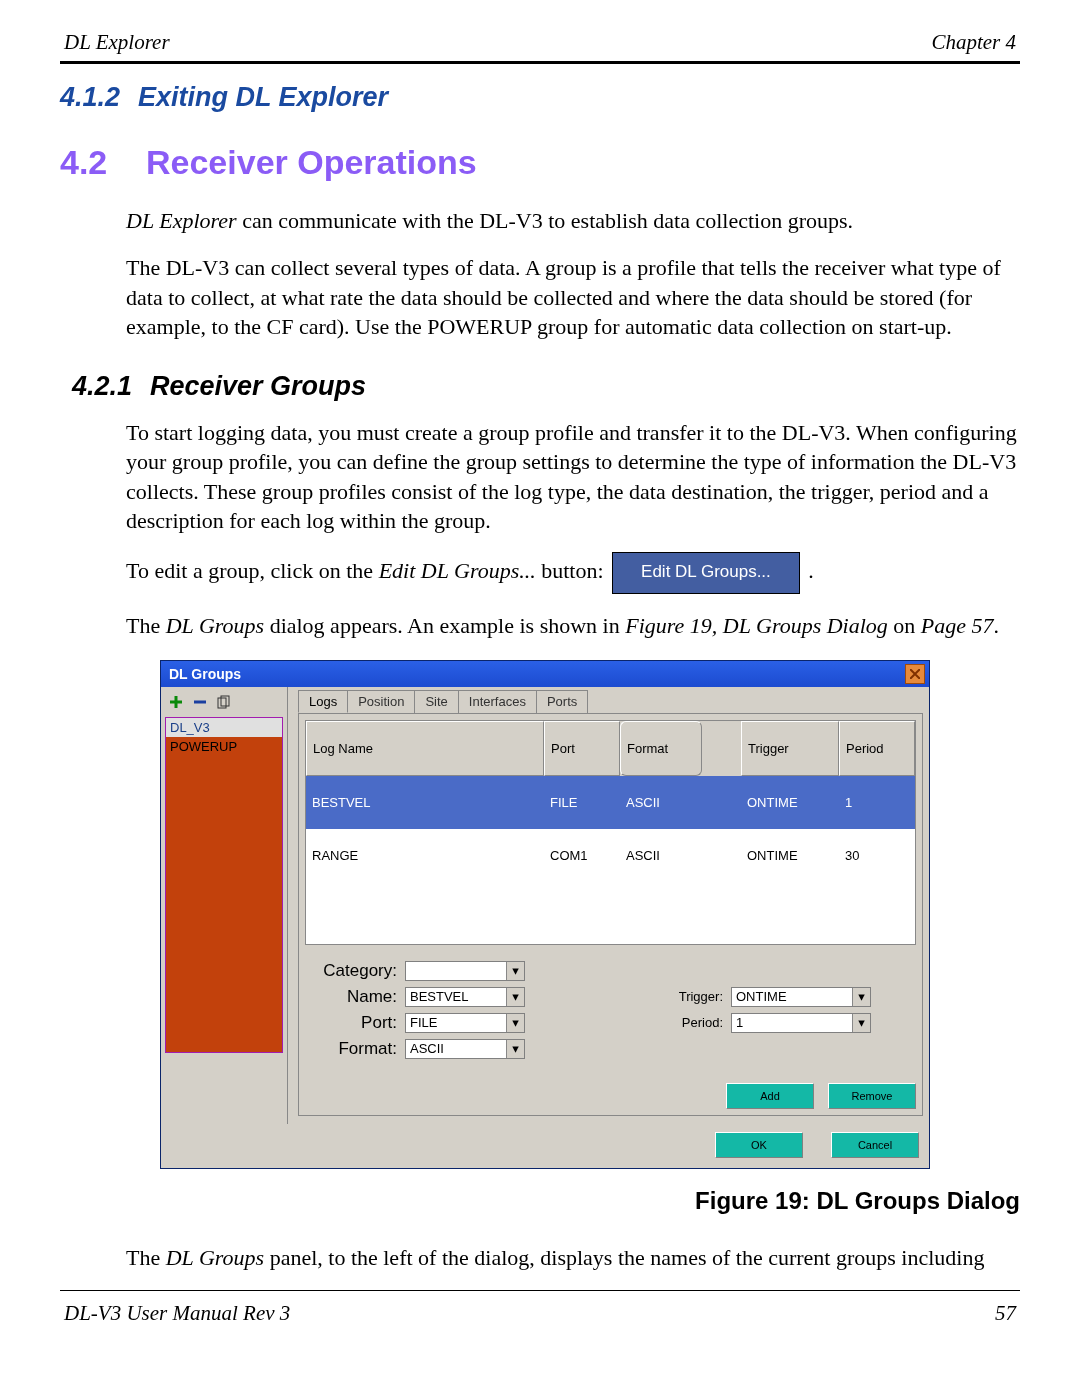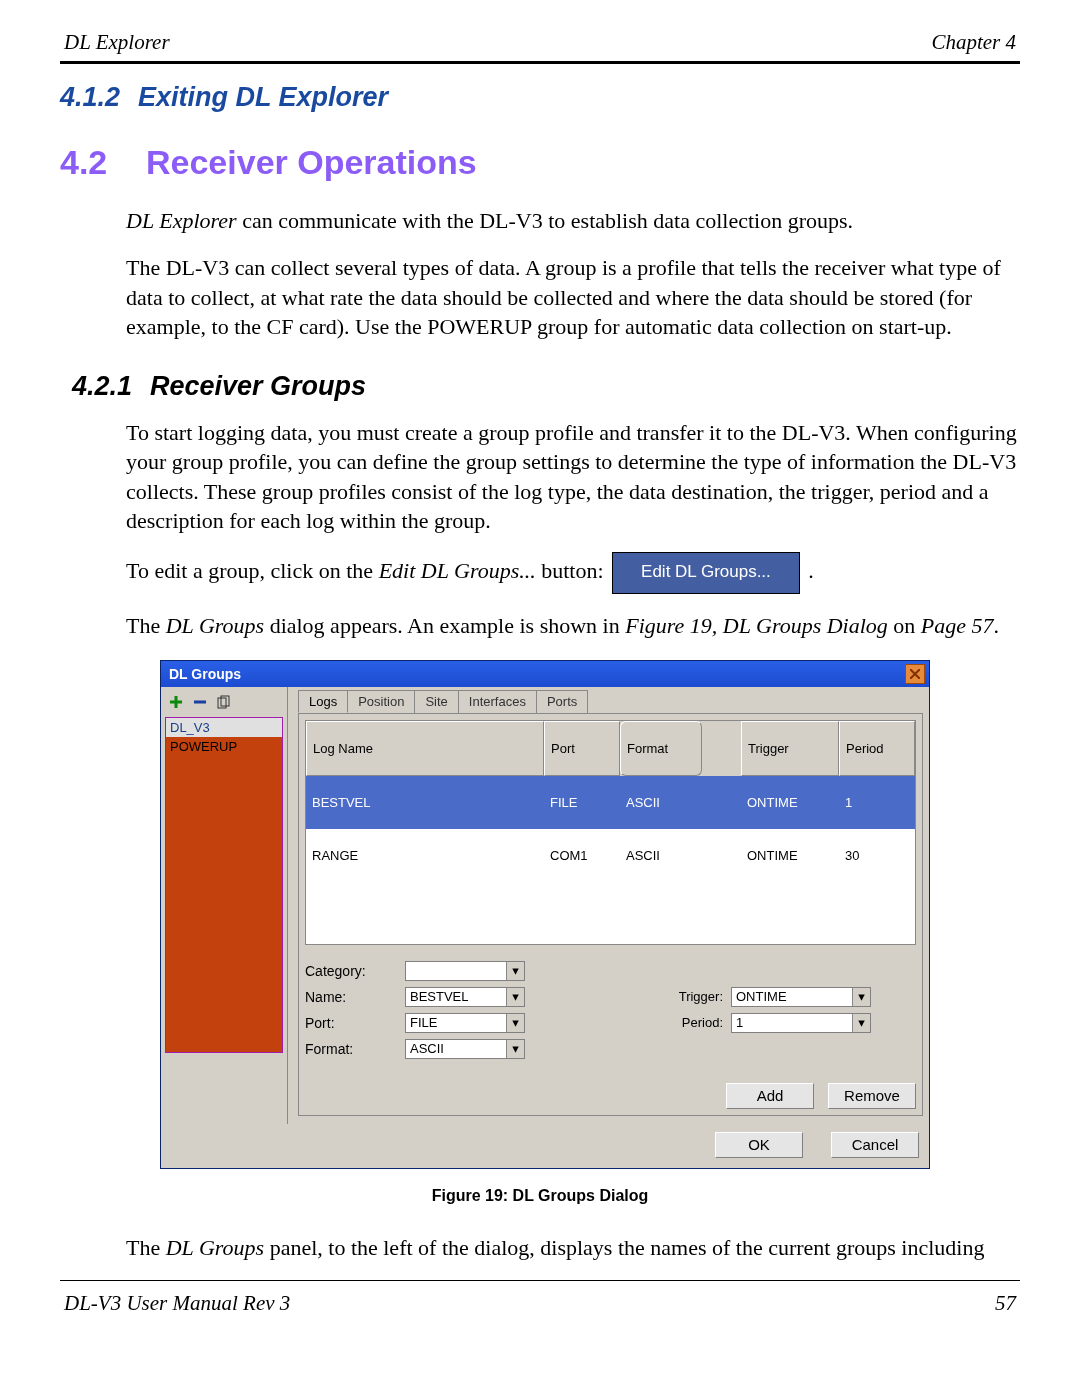--- a/index.html
+++ b/index.html
@@ -150,50 +150,50 @@
   .col-trg  { flex: 0 0 98px; margin-left: 39px; }
   .col-per  { flex: 1 1 auto; }
   .trow.sel { background: #4a6bc7; color: #fff; }
   .trow > div { }
   .tbl-space { height: 62px; }
 
   .fields { margin-top: 16px; }
   .fld-row { display: flex; margin-bottom: 6px; }
   .fld-left { display: flex; align-items: center; flex: 0 0 260px; }
   .fld-right { display: flex; align-items: center; }
-  .fld-lab { width: 92px; padding-right: 8px; font-size: 14px; }
+  .fld-lab { width: 92px; text-align: right; padding-right: 8px; font-size: 17px; }
   .fld-lab-r { width: 68px; text-align: right; padding-right: 8px; font-size: 13px; }
   .cmb {
     display: flex; align-items: center; justify-content: space-between;
     background: #fff; border: 1px solid #808080;
     width: 120px; height: 20px; padding: 0 0 0 4px;
     box-sizing: border-box;
   }
   .cmb-r { width: 140px; }
   .cmb .arrow {
     width: 17px; height: 18px; background: #d4d0c8; border-left: 1px solid #888;
     display:flex; align-items:center; justify-content:center;
   }
   .btn-row-panel { display: flex; justify-content: flex-end; gap: 14px; margin-top: 24px; }
   .btn-row-bottom { display: flex; justify-content: flex-end; gap: 28px; padding: 8px 10px 10px 7px; }
   .win-btn {
     width: 86px; height: 24px;
-    background: #e5e5e5;
+    background: #14b8a6;
     border: 1px solid #808080;
     border-top-color: #fff; border-left-color: #fff;
     display:flex; align-items:center; justify-content:center;
-    font-size: 15px;
+    font-size: 11px;
     text-align: center;
   }
 
   .fig-caption {
-    text-align: center;
+    text-align: right;
     font-family: Arial, sans-serif;
     font-weight: bold;
-    font-size: 16px;
+    font-size: 24px;
     margin: 18px 0 28px 0;
   }
 </style>
 </head>
 <body>
 
 <div class="page">
 
   <div class="header-row">
     <span>DL Explorer</span>

